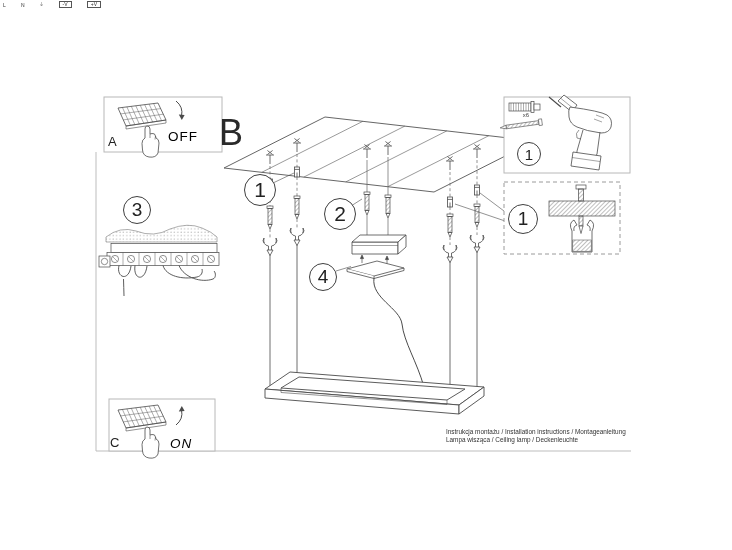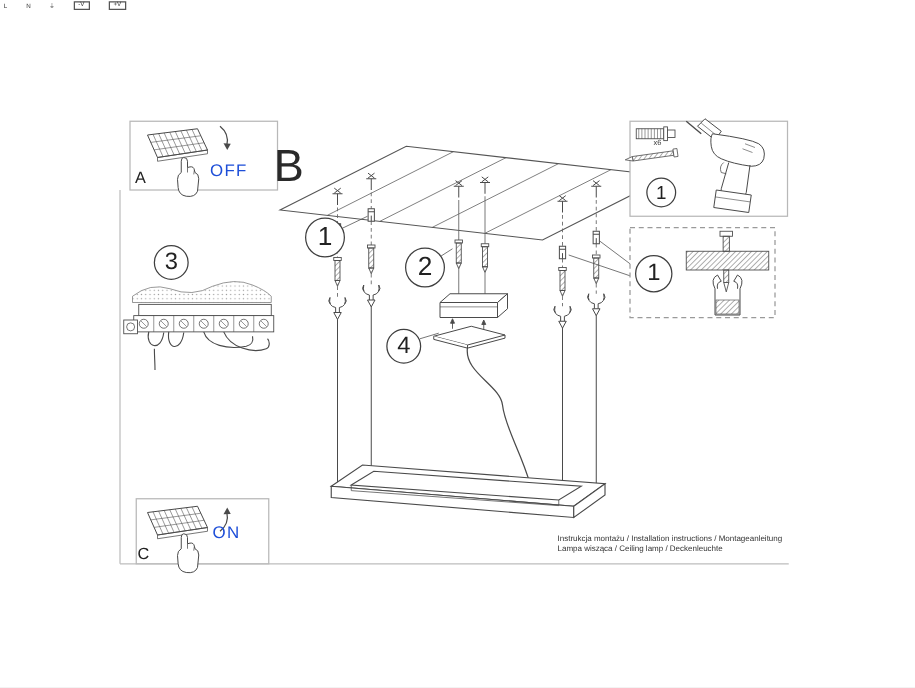--- a/index.html
+++ b/index.html
@@ -1,21 +1,21 @@
 <!DOCTYPE html>
 <html><head>
 <meta charset="utf-8">
 <style>
   html,body{margin:0;padding:0;background:#e9e9e9;}
   #stage{position:relative;width:732px;height:550px;background:#ffffff;overflow:hidden;
          font-family:"Liberation Sans", sans-serif;color:#1a1a1a;}
   #art{position:absolute;left:0;top:0;z-index:1;}
   .txt{position:absolute;z-index:2;white-space:nowrap;}
   .letter{font-size:13px;color:#222;}
-  .state{font-size:13.5px;letter-spacing:1px;color:#1d4ed8;}
+  .state{font-size:13.5px;letter-spacing:1px;color:#000000;}
   .biglabel{font-size:36px;color:#2a2a2a;}
   .callout{position:absolute;z-index:2;border:1.2px solid #3f3f3f;border-radius:50%;
            background:#fff;display:flex;align-items:center;justify-content:center;
            color:#222;}
   .co30{width:30px;height:30px;font-size:21px;}
   .co27{width:26px;height:26px;font-size:19px;}
   .co22{width:22px;height:22px;font-size:15px;}
   .co28{width:28px;height:28px;font-size:19px;}
   #terminal-labels{left:112px;top:243px;width:104px;height:9px;display:flex;
     align-items:center;justify-content:space-between;font-size:5px;color:#333;
@@ -274,21 +274,21 @@
       <path d="M163,265.5 C166,276 182,280 197,277 C201,276 203,273 202,269"></path>
       <path d="M179,265.5 C184,278 202,283 213,279 C216,278 216,273 214,271"></path>
     </g>
   </g>
 </svg>
 
 <div class="txt letter" style="left:108px;top:134px;">A</div>
 <div class="txt state" style="left:168px;top:129px;">OFF</div>
 <div class="txt biglabel" style="left:219px;top:112px;">B</div>
 <div class="txt letter" style="left:110px;top:435px;">C</div>
-<div class="txt state" style="left:170px;top:418px;">ON</div>
+<div class="txt state" style="left:170px;top:436px;font-style:italic;">ON</div>
 
 <div class="callout co30" style="left:244px;top:174px;">1</div>
 <div class="callout co30" style="left:324px;top:198px;">2</div>
 <div class="callout co27" style="left:123px;top:196px;">3</div>
 <div class="callout co27" style="left:309px;top:263px;">4</div>
 <div class="callout co22" style="left:517px;top:142px;">1</div>
 <div class="callout co28" style="left:508px;top:204px;">1</div>
 
 <div class="txt" id="anchor-qty">x6</div>
 

